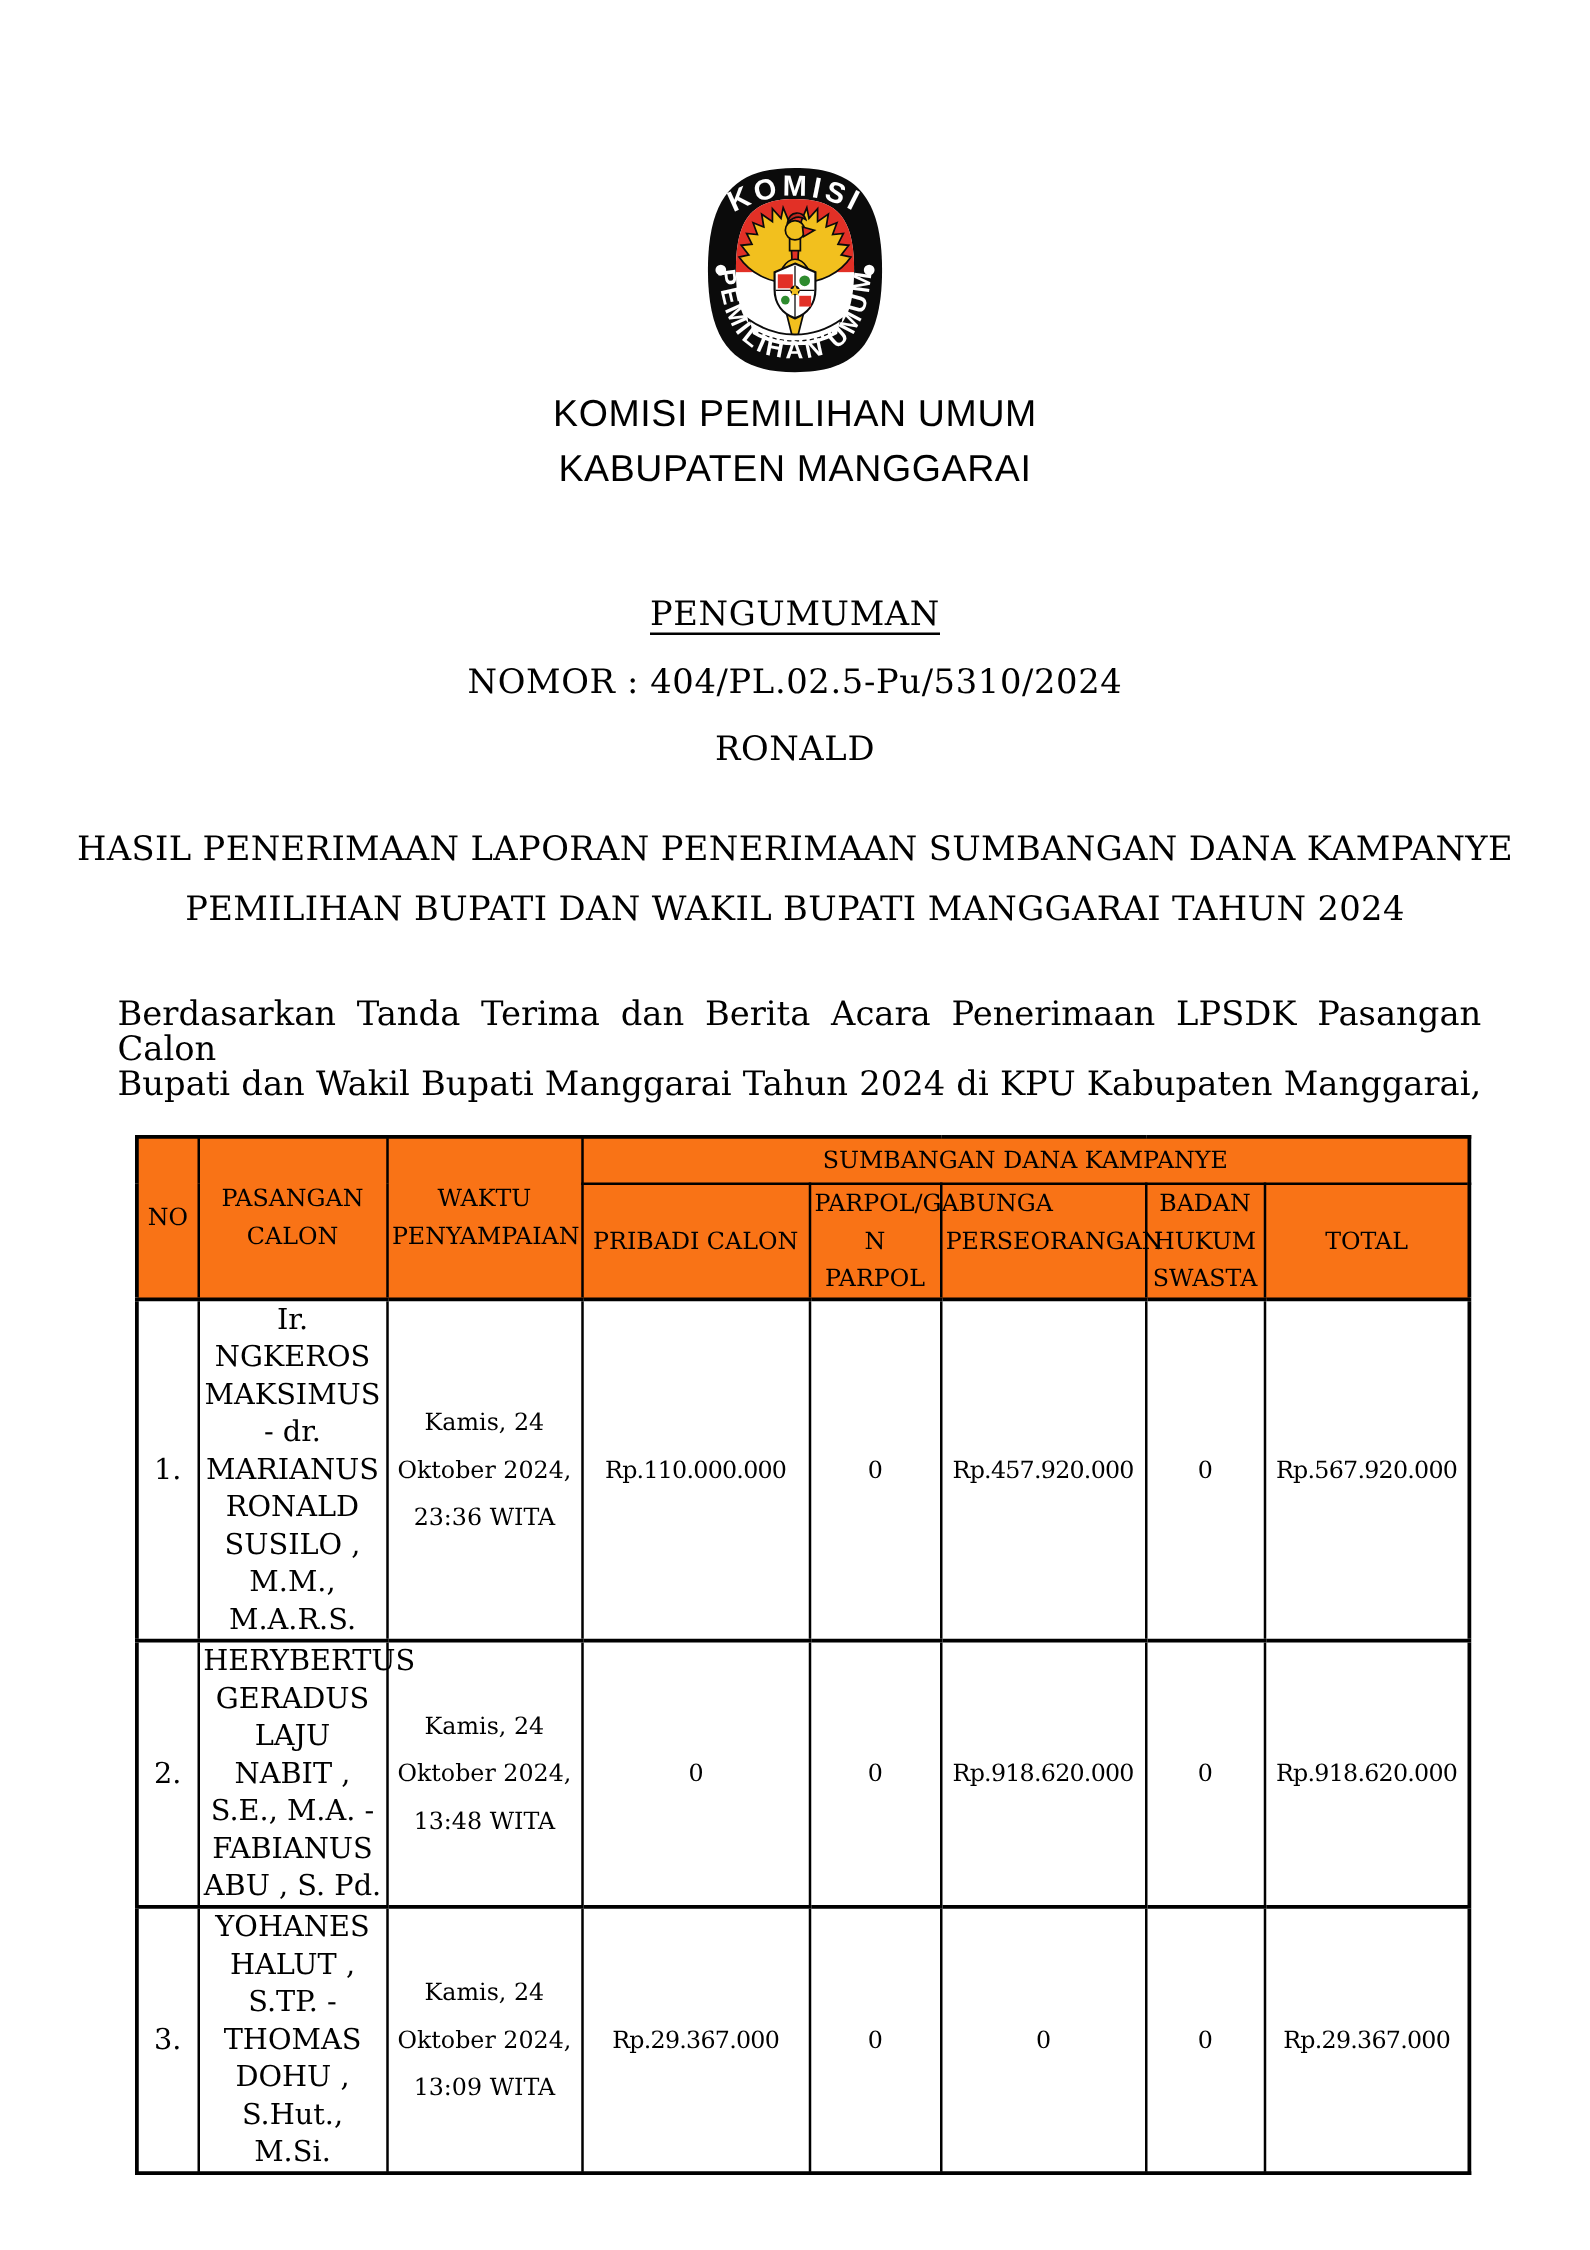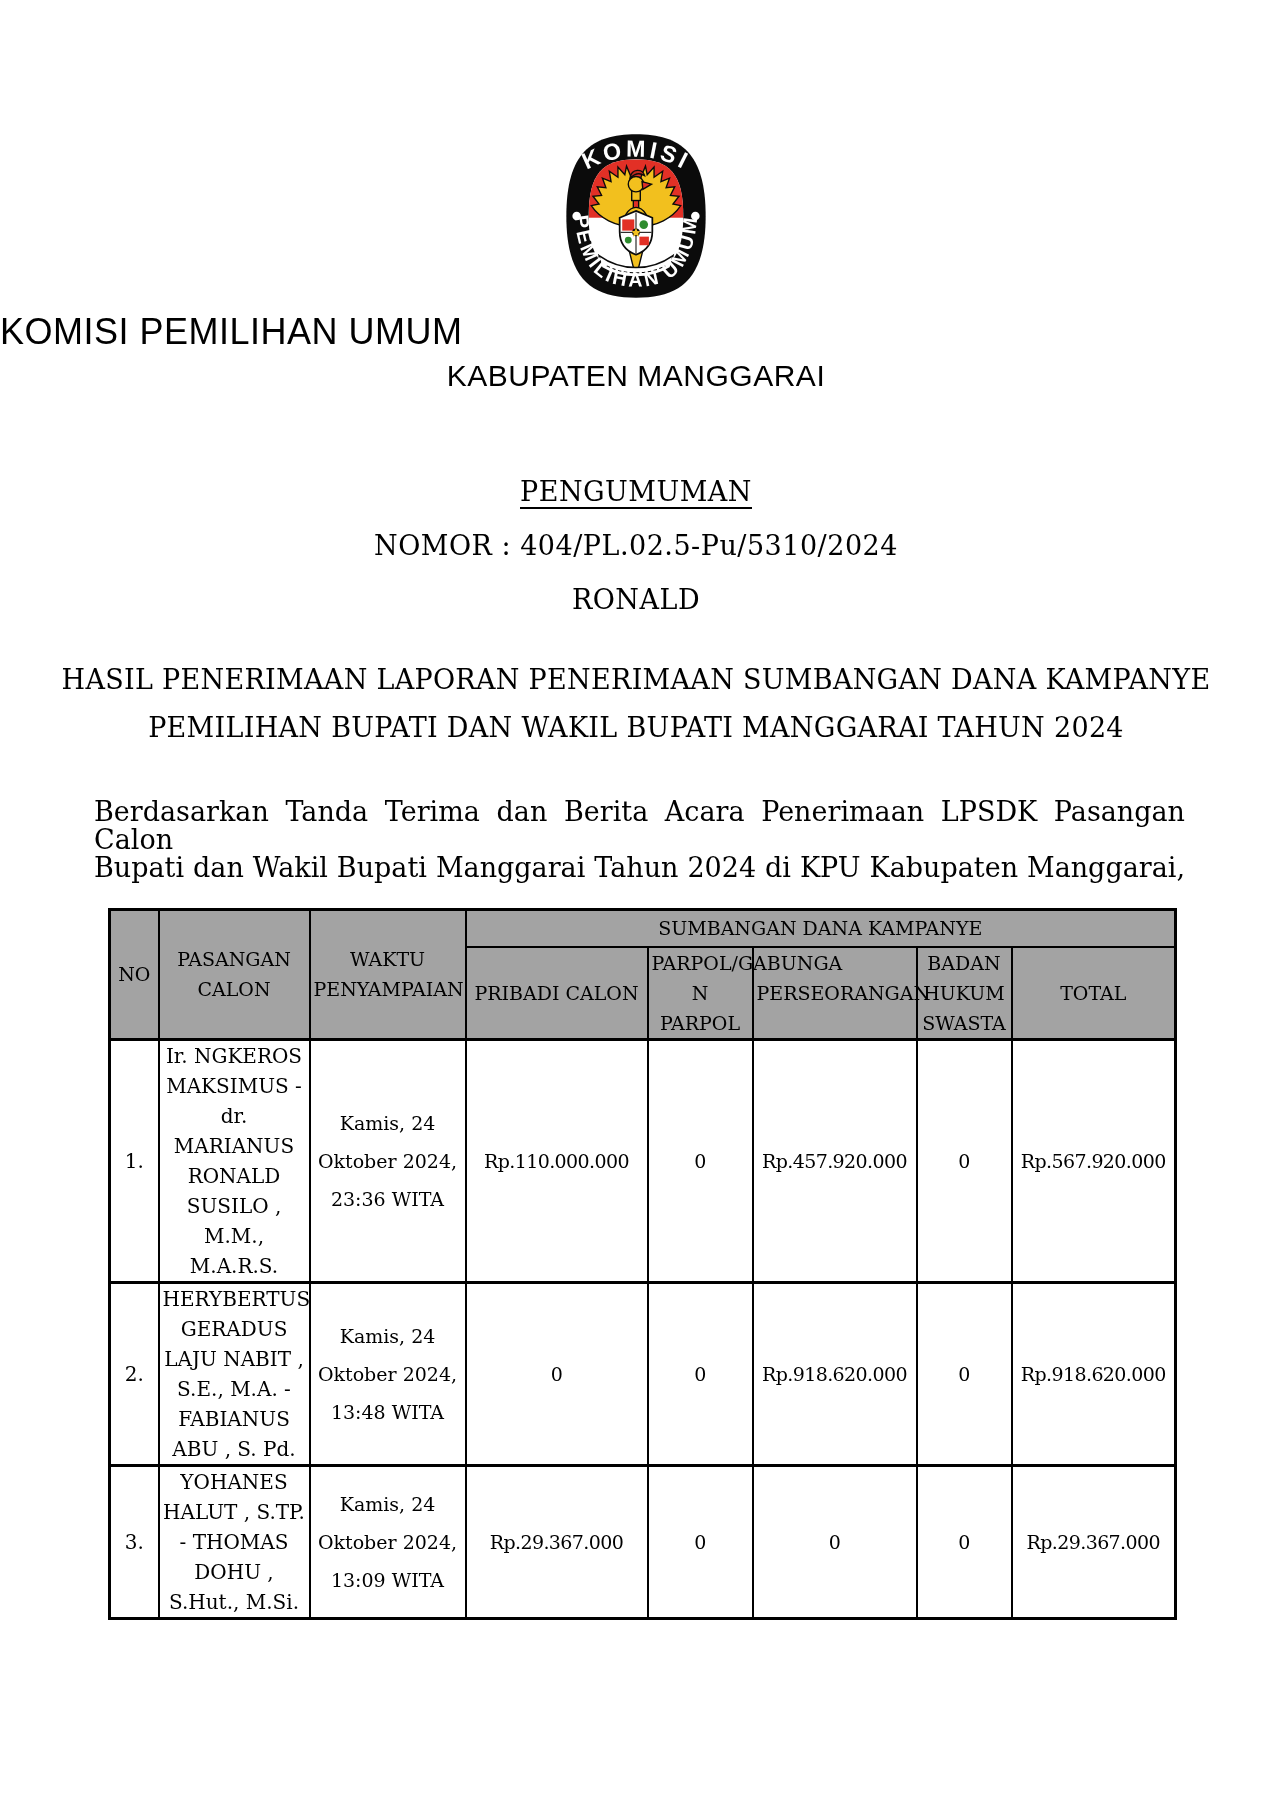--- a/index.html
+++ b/index.html
@@ -11,22 +11,23 @@
     margin:0 auto;
     background:#ffffff;
     font-family:"DejaVu Serif","Liberation Serif",serif;
     color:#000000;
     overflow:hidden;
   }
   
   .logo-svg { display:block; margin:130px auto 0 auto; }
   .org-line1 {
     margin-top:14px;
+    text-align:center;
     font-family:"Liberation Sans","DejaVu Sans",sans-serif;
-    font-size:36px; line-height:32px;
+    font-size:30px; line-height:32px;
     letter-spacing:0.5px;
   }
   .org-line2 {
     margin-top:12px;
     text-align:center;
     font-family:"Liberation Sans","DejaVu Sans",sans-serif;
     font-size:30px; line-height:32px;
     letter-spacing:0.5px;
   }
   
@@ -47,22 +48,22 @@
     table-layout:fixed;
     border:3px solid #000;
   }
   table.don th, table.don td {
     border:2px solid #000;
     font-weight:normal;
     text-align:center;
     vertical-align:middle;
     padding:0 3px;
   }
-  table.don thead th { background:#a3a3a3; font-size:19px; line-height:30px; }
-  table.don tbody td { border-top-width:3px; font-size:20px; }
+  table.don thead th { background:#f97316; font-size:19px; line-height:30px; }
+  table.don tbody td { border-top-width:3px; font-size:23px; }
   tr.hdr-top    { height:37px; }
   tr.hdr-sub    { height:90px; }
   tr.r1 { height:183px; }
   tr.r2 { height:182px; }
   tr.r3 { height:152px; }
   td.cell-name  { line-height:30px; padding:0 2px; }
   td.cell-waktu { font-size:19px !important; line-height:38px; }
   td.cell-money { font-size:19px !important; letter-spacing:-0.6px; white-space:nowrap; padding:0 1px; }
   td.cell-no    { }
 </style>

